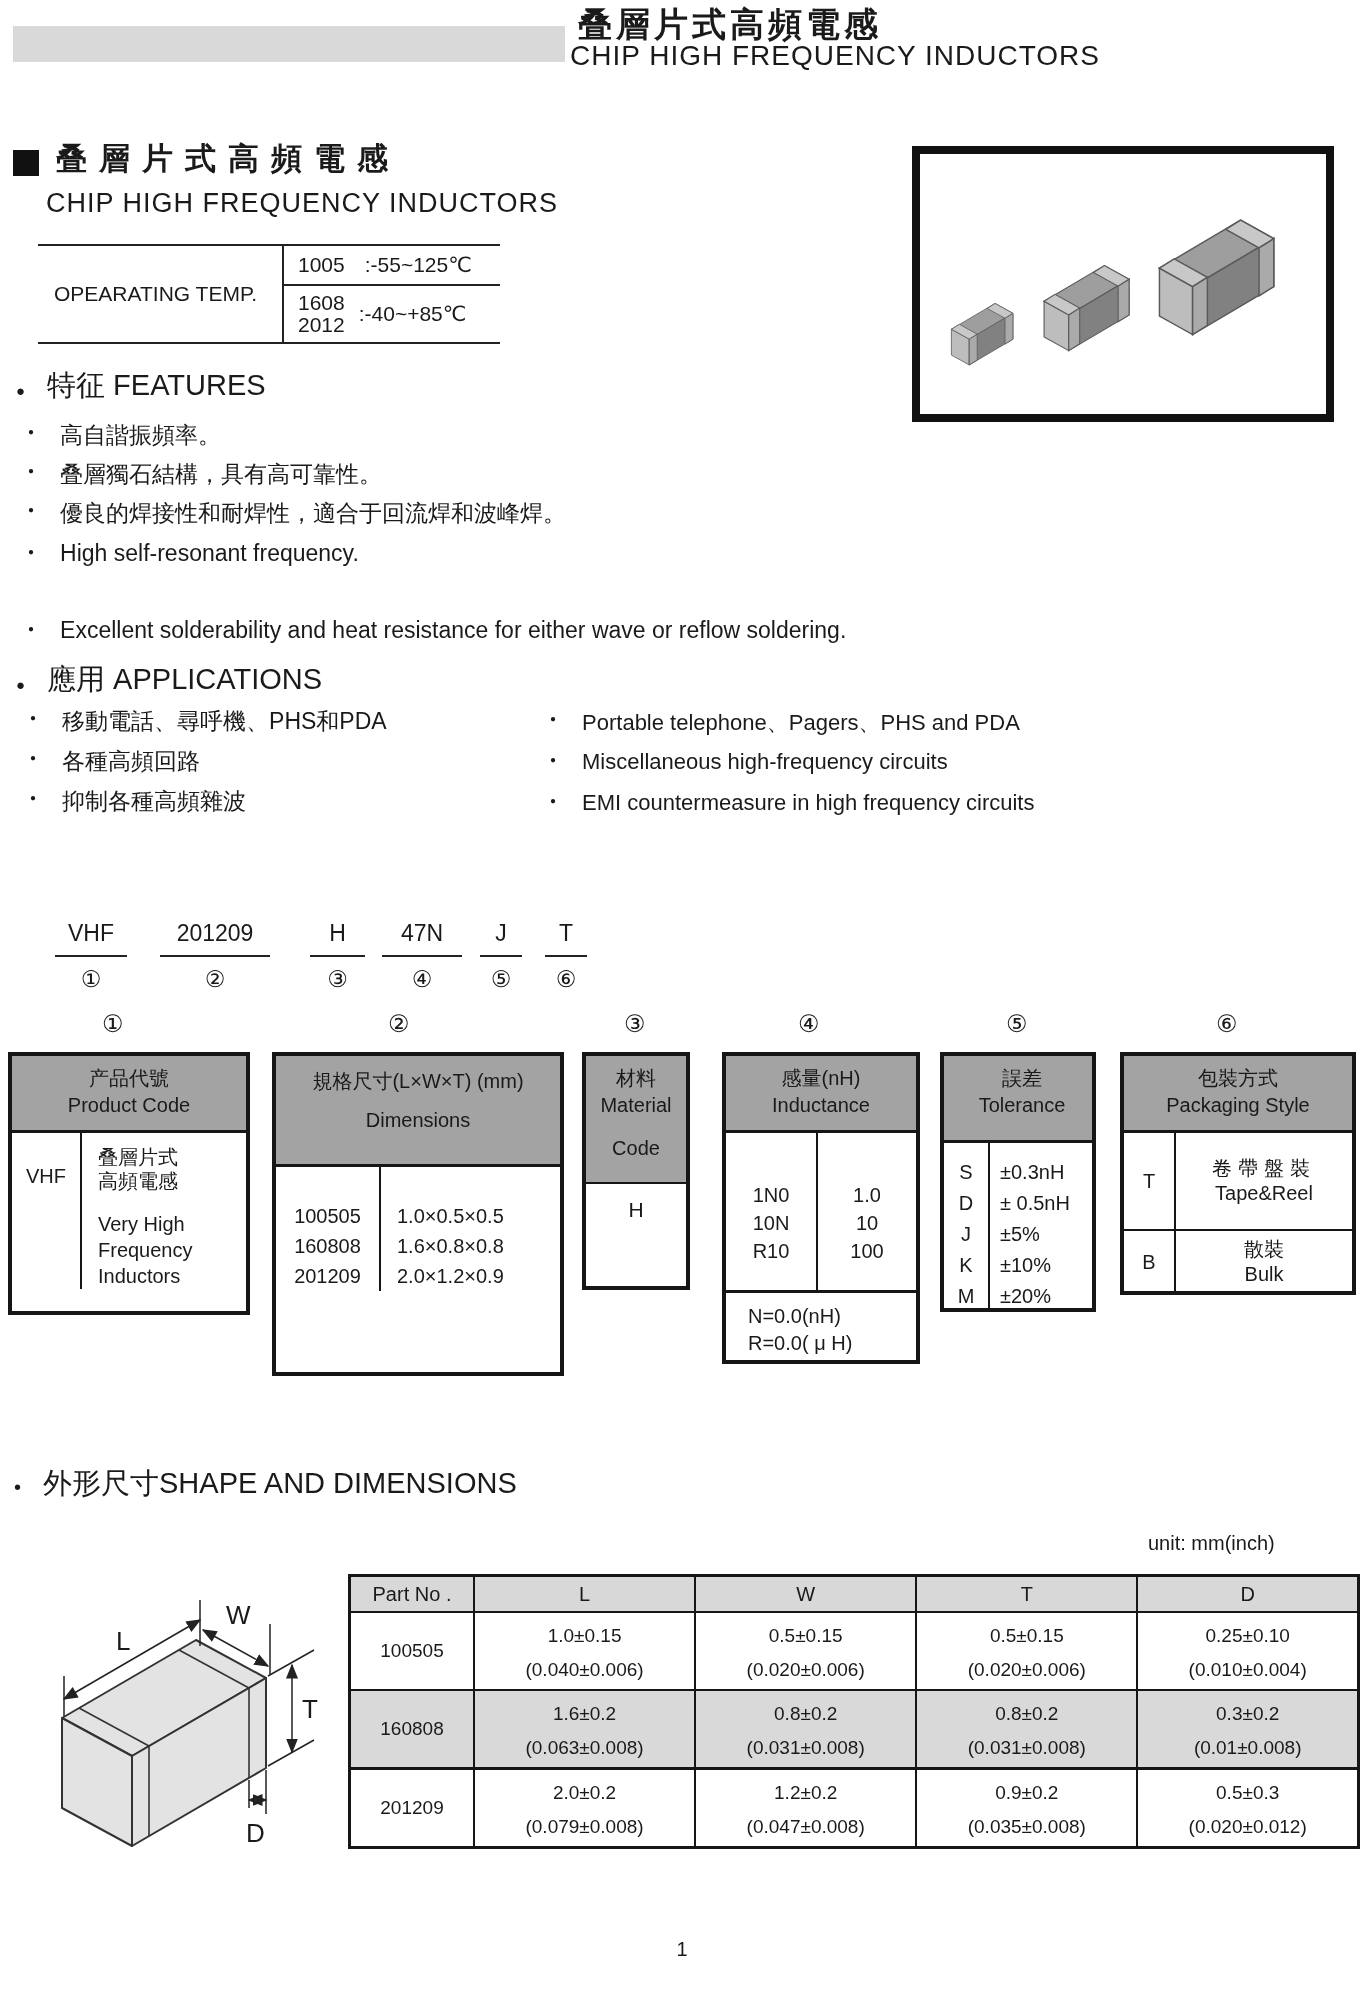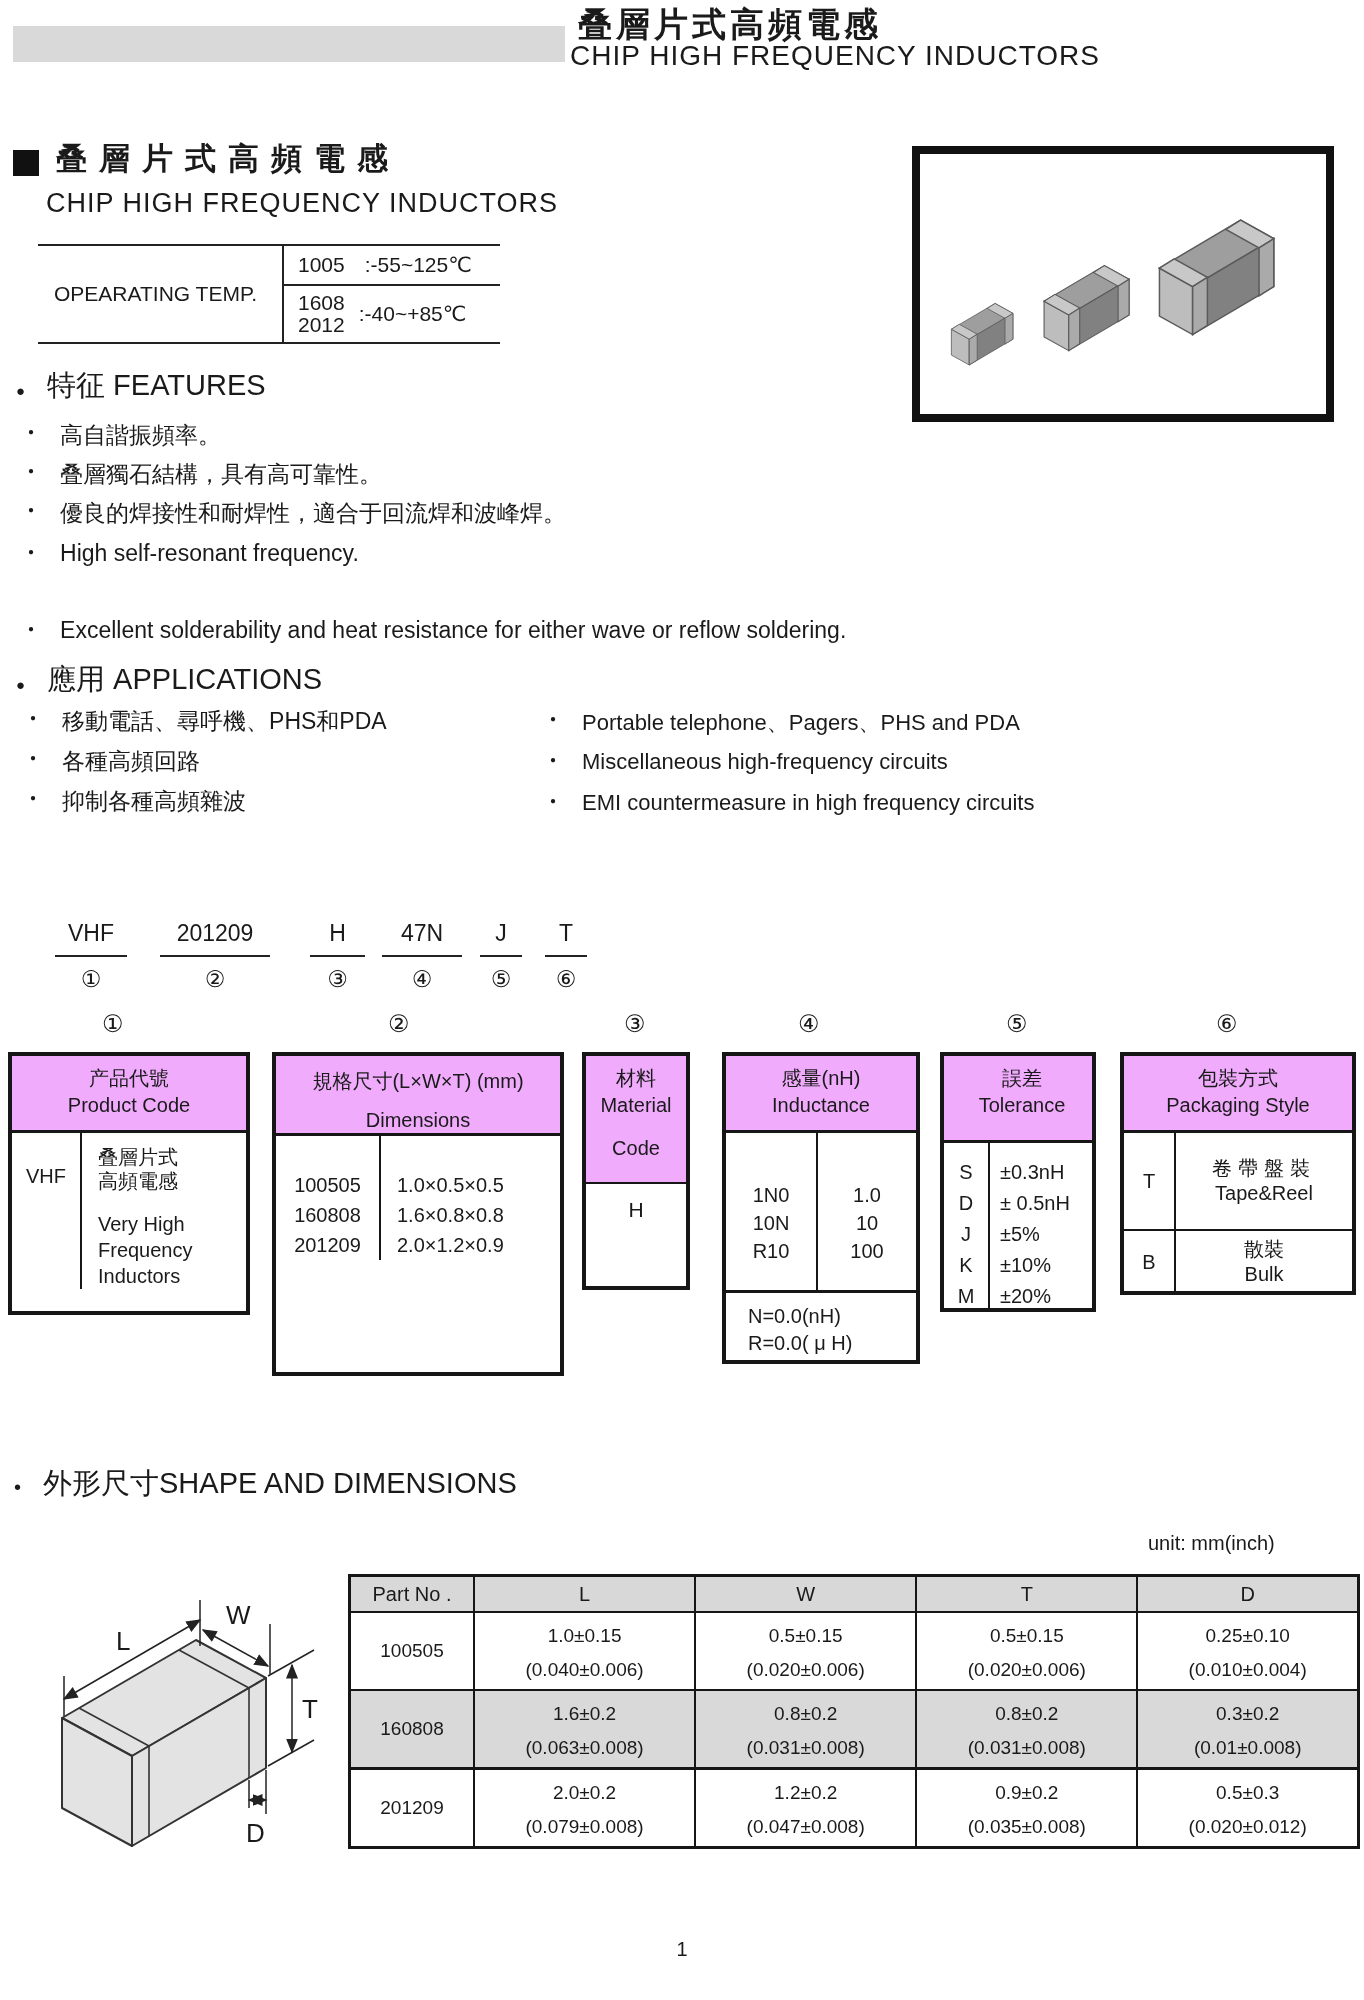--- a/index.html
+++ b/index.html
@@ -44,33 +44,33 @@
   .app-item-en{font-size:22px;}
 
   
   .ord-head{left:10px;top:858px;font-size:29px;}
   .code-seg{top:920px;text-align:center;font-size:23px;border-bottom:2px solid #222;
             padding-bottom:8px;}
   .code-num{top:966px;text-align:center;font-size:23px;}
   .box-num{top:1010px;font-size:24px;}
 
   .obox{border:4px solid #161616;background:#fff;box-sizing:border-box;}
-  .obox-head{background:#f0abfc;border-bottom:3px solid #161616;text-align:center;
+  .obox-head{background:#a3a3a3;border-bottom:3px solid #161616;text-align:center;
              font-size:20px;line-height:1.35;padding-top:9px;box-sizing:border-box;}
   .obox-body{display:flex;font-size:20px;}
   .ocell-l{border-right:2px solid #161616;text-align:center;box-sizing:border-box;}
 
   .box1{left:8px;top:1052px;width:242px;height:263px;}
   .box1 .obox-head{height:77px;}
   .box1 .ocell-l{width:70px;padding-top:32px;}
   .box1 .ocell-r{padding:12px 0 0 16px;line-height:1.2;}
   .box1 .desc-en{margin-top:18px;line-height:1.3;}
 
   .box2{left:272px;top:1052px;width:292px;height:324px;}
-  .box2 .obox-head{height:80px;padding-top:12px;}
+  .box2 .obox-head{height:111px;padding-top:12px;}
   .box2 .obox-head .l2{margin-top:12px;}
   .box2 .ocell-l{width:105px;padding-top:34px;line-height:1.5;}
   .box2 .ocell-r{padding:34px 0 0 16px;line-height:1.5;}
 
   .box3{left:582px;top:1052px;width:108px;height:238px;}
   .box3 .obox-head{height:128px;border-bottom-width:2px;}
   .box3 .obox-head .l3{margin-top:16px;}
   .box3 .val{display:block;text-align:center;padding-top:14px;font-size:21px;}
 
   .box4{left:722px;top:1052px;width:198px;height:312px;}

